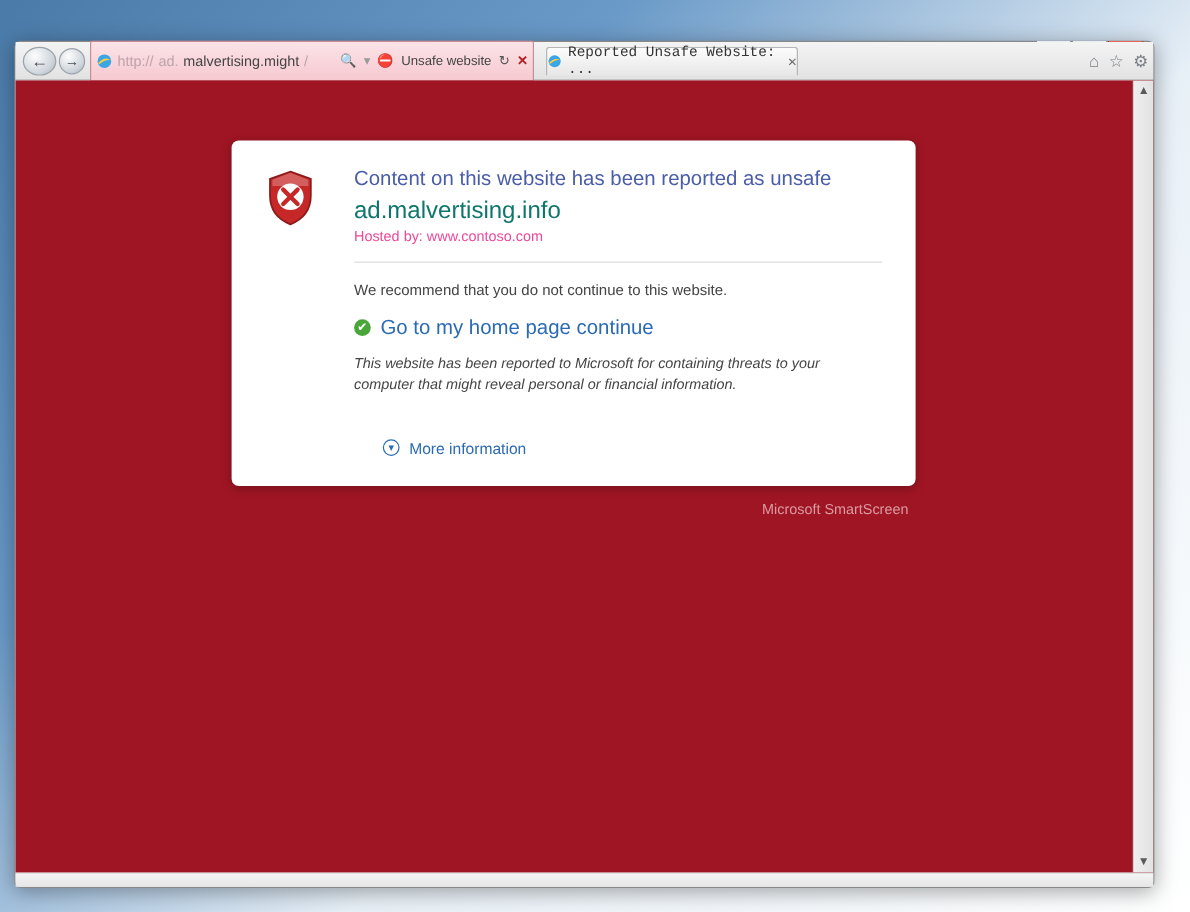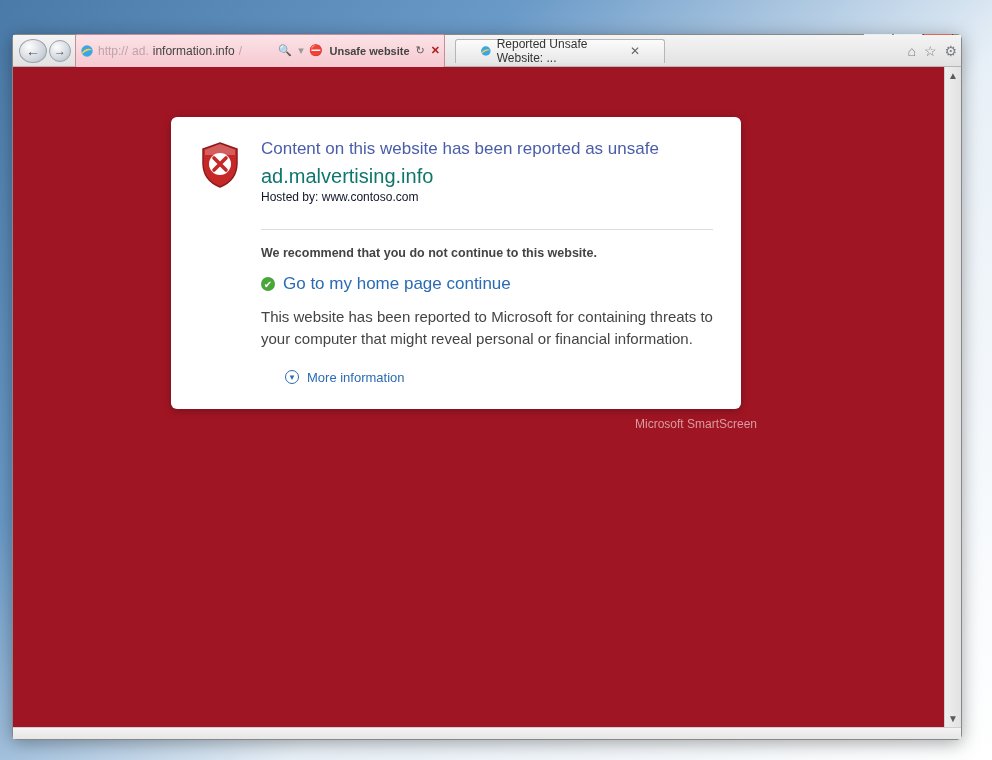--- a/index.html
+++ b/index.html
@@ -56,37 +56,38 @@
     padding: 0 4px;
     font-size: 12px;
     color: #7a6a6e;
     gap: 4px;
     position: relative;
   }
   .addr .faded { color:#bca4a8; }
   .addr .domain { color:#444; }
   .addr-icons { margin-left:auto; display:flex; align-items:center; gap:6px; font-size:11px; color:#555; }
   .addr-icons .warn { color:#b02020; font-weight:bold; }
-  .addr-icons .label { color:#444;font-weight:bold; }
+  .addr-icons .label { color:#444; }
   .addr-icons .ref { color:#555; }
   .addr-icons .x { color:#b02020; font-weight:bold; }
 
   .tab {
     margin-left: 6px;
     height: 24px;
     background: linear-gradient(to bottom,#fcfcfc,#e7e7e7);
     border: 1px solid #b6b6b6;
     border-bottom: none;
     border-radius: 3px 3px 0 0;
     display:flex; align-items:center;
-    padding: 0 24px;
+    padding: 0 0;
     font-size: 12px;
     color:#333;
     gap:5px;
     max-width: 210px;
+    font-family: Liberation Mono, monospace;
   }
   .tab .close { color:#666; font-size:12px; }
   .wc {
     width: 30px; height: 20px;
     border: 1px solid #7b8896;
     background: linear-gradient(to bottom,#e9eef3,#c4cdd6);
     border-radius: 0 0 3px 3px;
     display:flex;align-items:center;justify-content:center;
     font-size:11px; color:#35404b;
   }
@@ -112,64 +113,64 @@
   .scrolltrack {
     position:absolute; top:0; right:0; width:17px; height:100%;
     background: linear-gradient(to right,#efefef,#e2e2e2);
     border-left:1px solid #cfcfcf;
   }
   .scrolltrack .arrow { height:17px; display:flex;align-items:center;justify-content:center;font-size:10px;color:#5a5a5a;}
   .scrolltrack .arrow.bot{ position:absolute; bottom:0; width:100%; }
 
   .card {
     position: absolute;
-    left: 158px; top: 50px;
+    left: 180px; top: 50px;
     width: 570px;
     background:#fff;
     border-radius: 6px;
     padding: 22px 28px 24px 28px;
     box-shadow: 0 2px 8px rgba(0,0,0,.25);
     display:flex;
-    gap: 18px;
+    gap: 30px;
   }
   .card .shield {
     flex: 0 0 44px;
     padding-top: 2px;
   }
   .card .content { flex:1; }
 
   .heading {
     color:#4a5da9;
     font-size: 17px;
     font-weight: 400;
     margin-bottom: 6px;
   }
   .domain-title {
     font-size: 20px;
     color: #0f766e;
     margin-bottom: 2px;
   }
   .hosted {
     font-size: 12px;
-    color:#0f172a;
-    margin-bottom: 25px;
+    color:#ec4899;
+    margin-bottom: 14px;
   }
   .divider { border-top:1px solid #ddd; margin: 8px 0 16px; }
-  .rec { font-size: 12.5px; color:#444; margin-bottom: 14px; font-weight: bold; }
+  .rec { font-size: 12.5px; color:#444; margin-bottom: 14px; }
   .homelink {
     display:flex; align-items:center; gap:8px;
     color:#2b6bb3; font-size: 17px;
     margin-bottom: 12px;
   }
   .homelink .chk {
     width:14px;height:14px;border-radius:50%;
     background:#4aa63a; display:flex;align-items:center;justify-content:center;
     color:#fff;font-size:10px;
   }
-  .desc { font-size: 15px; color:#444; line-height:1.45; margin-bottom: 20px; max-width: 460px;}
+  .desc { font-size: 12px; color:#444; line-height:1.45; margin-bottom: 36px; max-width: 460px; font-style: italic;}
   .moreinfo {
     display:flex; align-items:center; gap:8px;
     color:#2b6bb3; font-size: 13px;
     margin-left: 24px;
   }
   .moreinfo .disc {
     width:14px;height:14px;border-radius:50%;
     border:1px solid #2b6bb3; display:flex;align-items:center;justify-content:center;
     color:#2b6bb3; font-size:9px;
   }
@@ -209,21 +210,21 @@
         <div class="nav-btn small" title="Forward">→</div>
       </div>
 
       <div class="addr">
         <svg class="ie-logo" viewBox="0 0 32 32">
           <circle cx="16" cy="16" r="13" fill="#3aa6e6"></circle>
           <path d="M4 20 Q16 6 28 14 Q18 12 6 22 Z" fill="#ffcf3d"></path>
         </svg>
         <span class="faded">http://</span>
           <span class="faded">ad.</span>
-          <span class="domain">information.info</span>
+          <span class="domain">malvertising.might</span>
           <span class="faded">/</span>
         <div class="addr-icons">
           <span title="Search">🔍</span>
           <span style="color:#999">▾</span>
           <span class="warn">⛔</span>
           <span class="label">Unsafe website</span>
           <span class="ref" title="Refresh">↻</span>
           <span class="x" title="Stop">✕</span>
         </div>
       </div>

